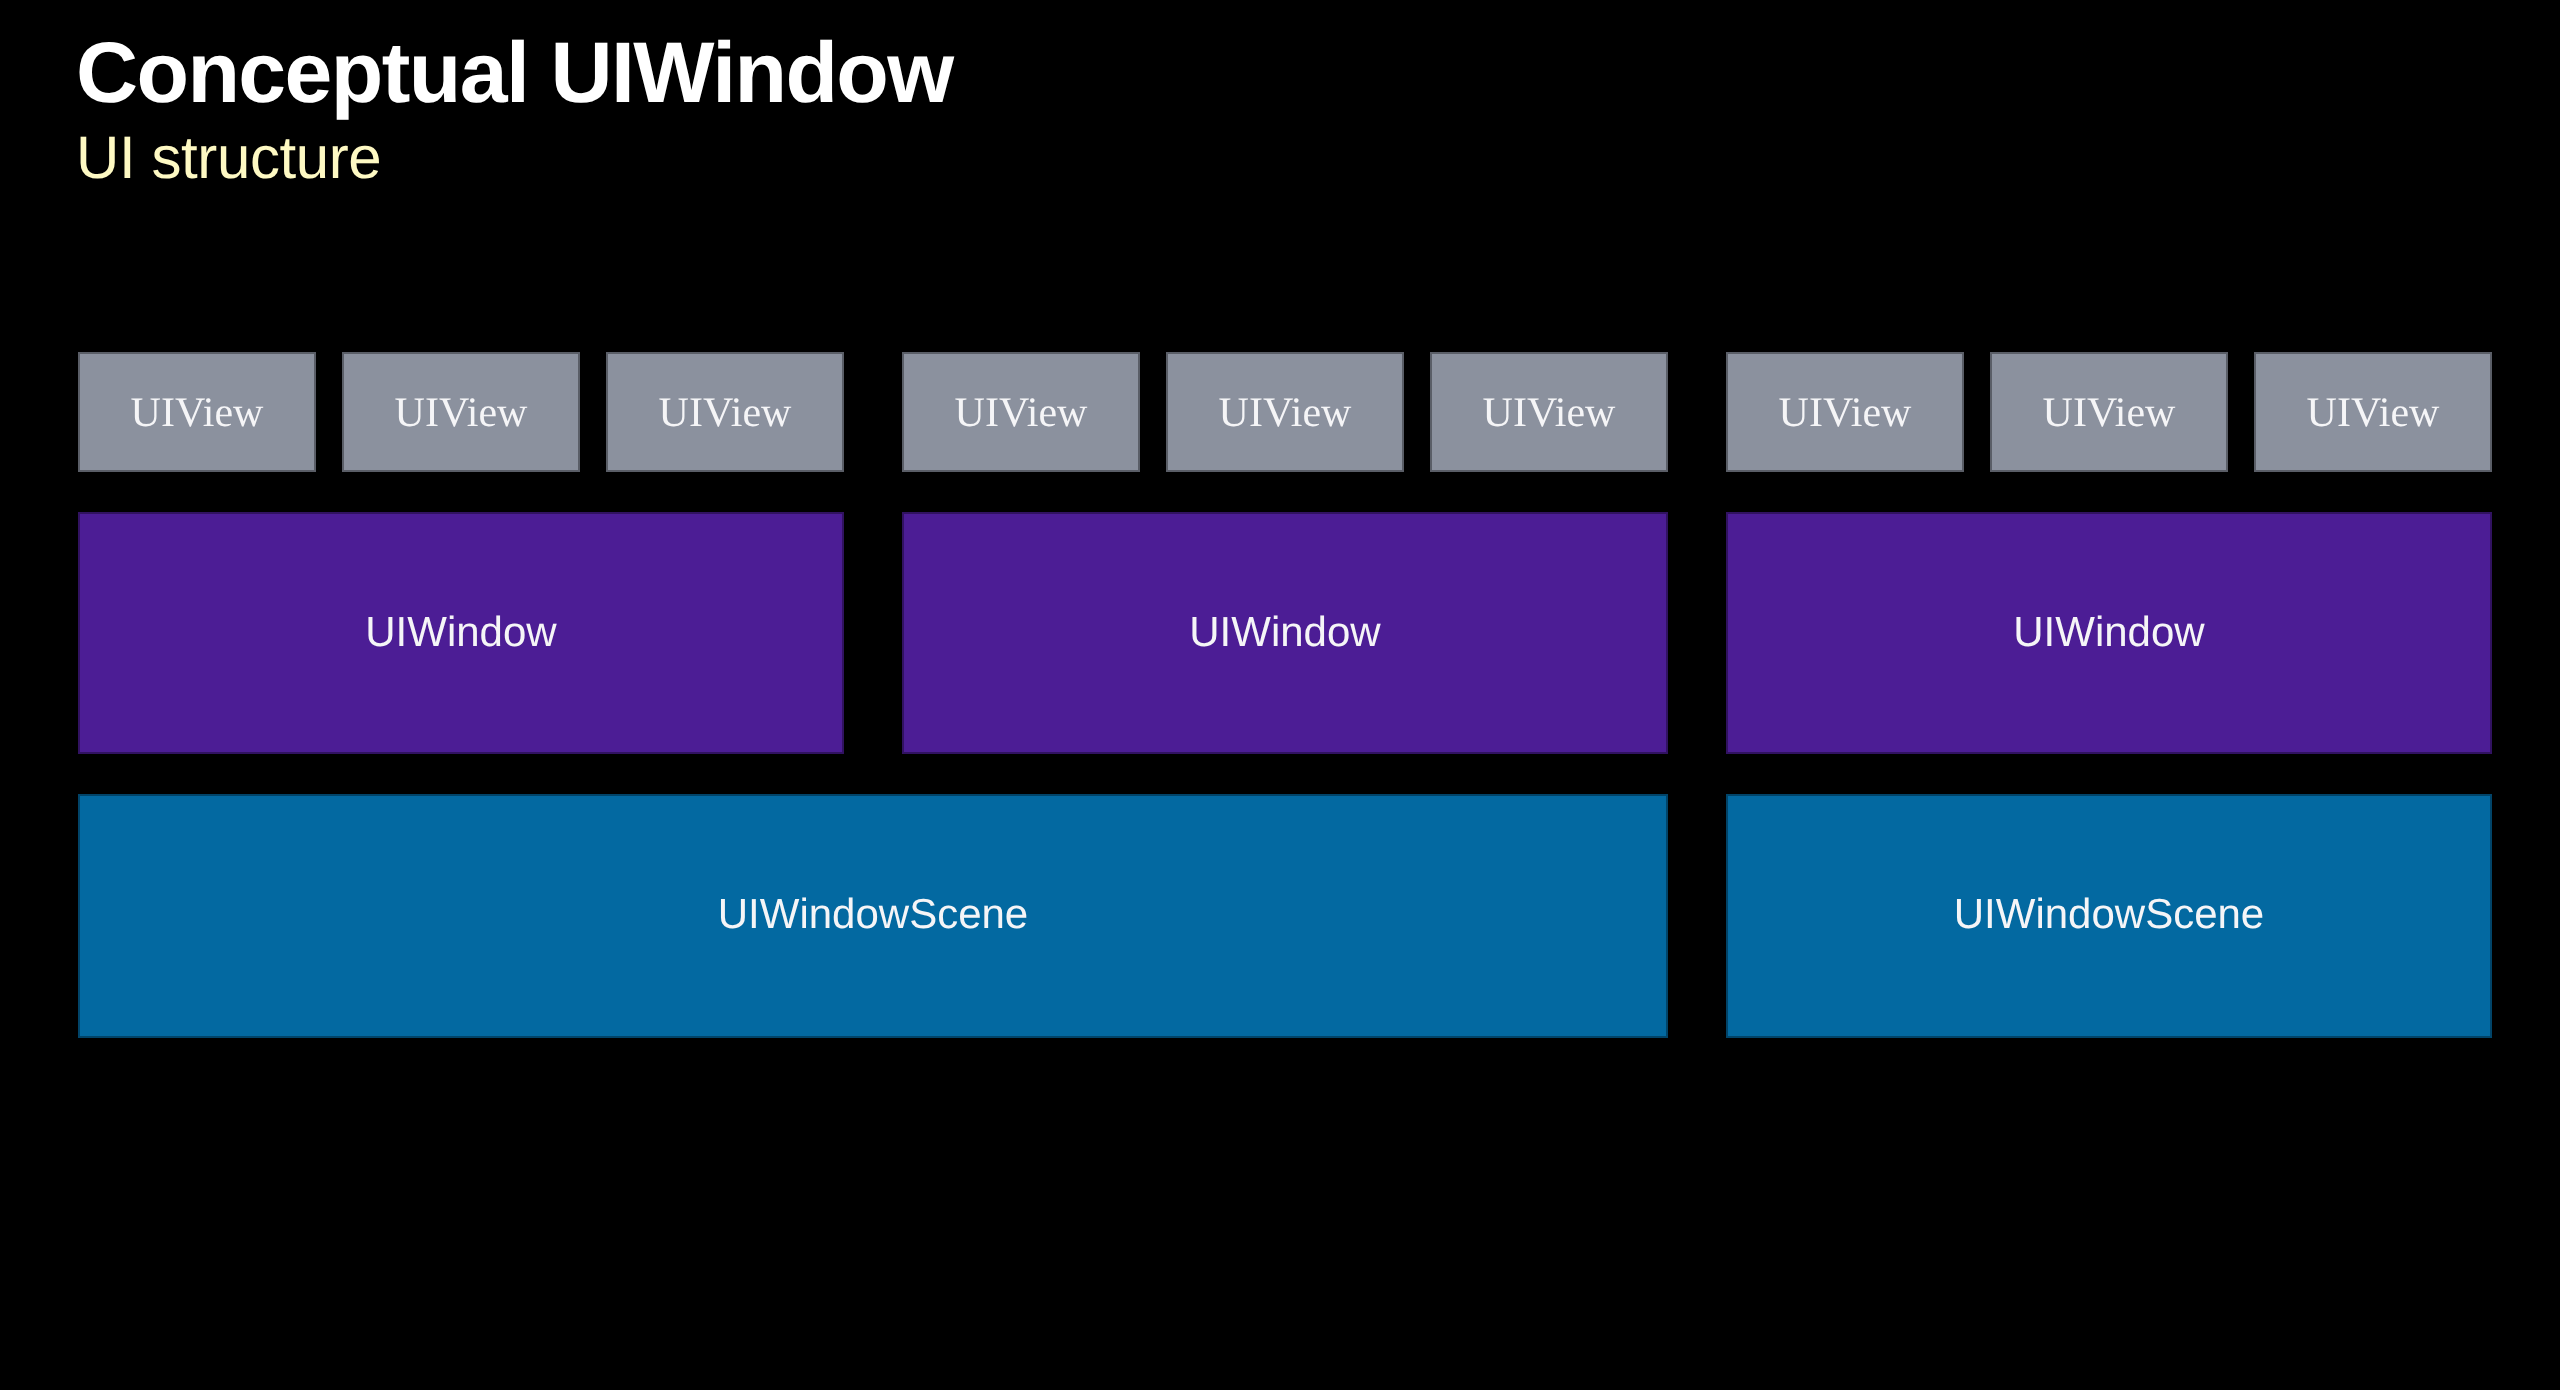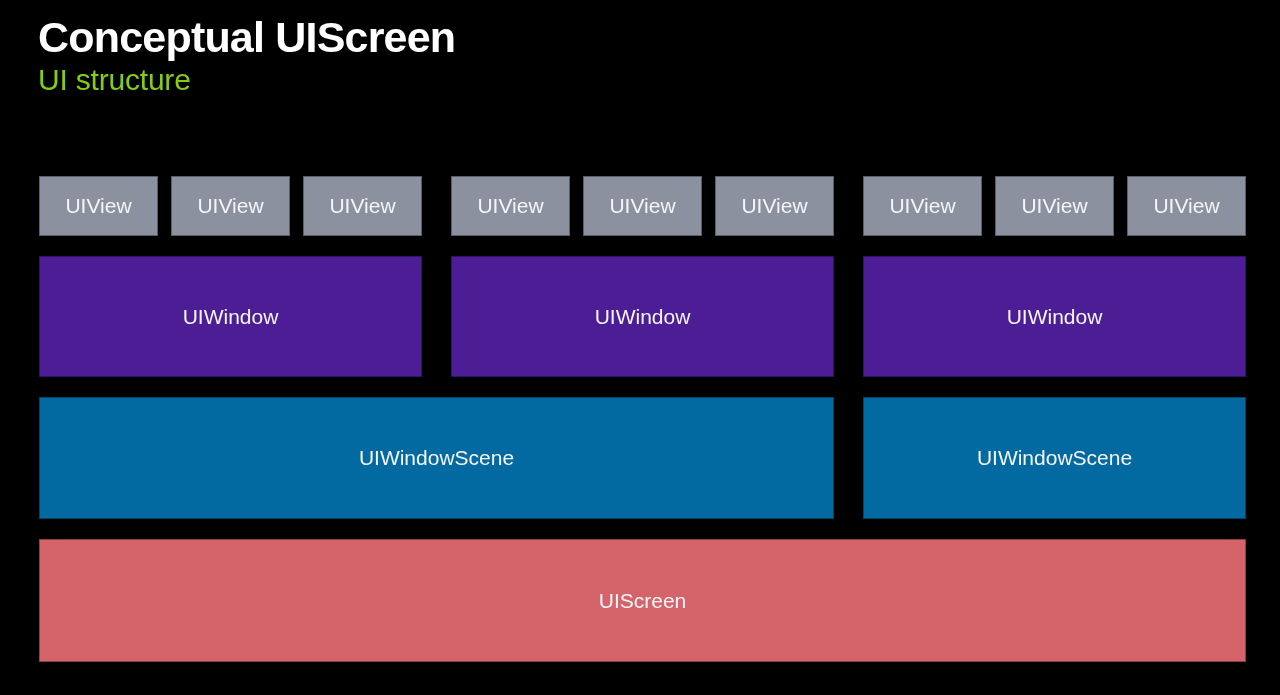--- a/index.html
+++ b/index.html
@@ -28,37 +28,38 @@
     font-weight: 700;
     letter-spacing: -0.8px;
     color: #ffffff;
     line-height: 50px;
   }
   .slide-subtitle {
     margin: 0;
     font-size: 30px;
     font-weight: 400;
     letter-spacing: -0.2px;
-    color: #84cc16;
+    color: #fef9c3;
     line-height: 36px;
   }
   .diagram {
     position: absolute;
     left: 39px;
     top: 176px;
     width: 1207px;
     display: grid;
     grid-template-columns: repeat(3, 1fr);
     grid-template-rows: 60px 121px 122px 123px;
     column-gap: 29px;
     row-gap: 20px;
   }
   .view-group {
     display: flex;
     gap: 13px;
+    font-family: Liberation Serif, serif;
   }
   .view-group .box {
     flex: 1;
     min-width: 0;
   }
   .box {
     display: flex;
     align-items: center;
     justify-content: center;
     box-sizing: border-box;
@@ -74,21 +75,21 @@
   .box-screen { background: #d5646a; }
   .span-2 { grid-column: span 2; }
   .span-3 { grid-column: 1 / -1; }
 </style>
 </head>
 <body>
 
 <div class="slide">
 
   <header class="slide-header">
-    <h1 class="slide-title">Conceptual UIScreen</h1>
+    <h1 class="slide-title">Conceptual UIWindow</h1>
     <h2 class="slide-subtitle">UI structure</h2>
   </header>
 
   <div class="diagram">
 
     <div class="view-group">
       <div class="box box-view">UIView</div>
       <div class="box box-view">UIView</div>
       <div class="box box-view">UIView</div>
     </div>
@@ -103,16 +104,15 @@
       <div class="box box-view">UIView</div>
     </div>
 
     <div class="box box-window">UIWindow</div>
     <div class="box box-window">UIWindow</div>
     <div class="box box-window">UIWindow</div>
 
     <div class="box box-scene span-2">UIWindowScene</div>
     <div class="box box-scene">UIWindowScene</div>
 
-    <div class="box box-screen span-3">UIScreen</div>
 
   </div>
 </div>
 
 </body></html>

